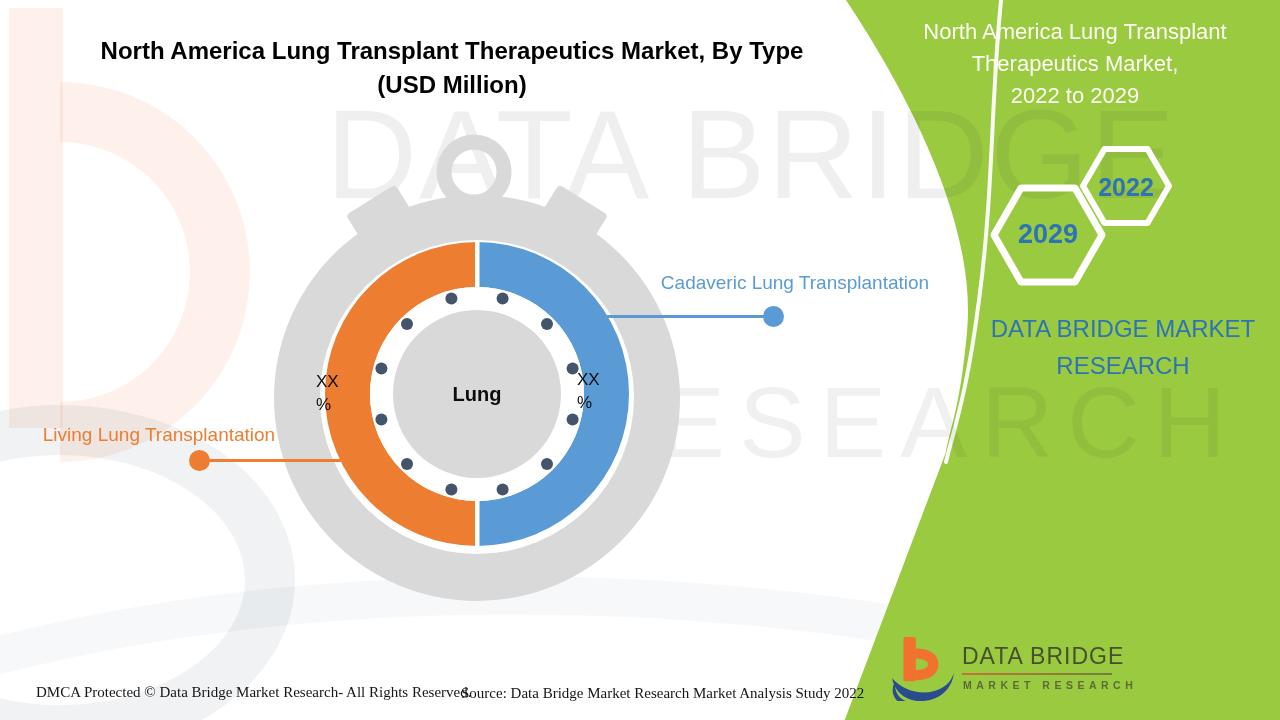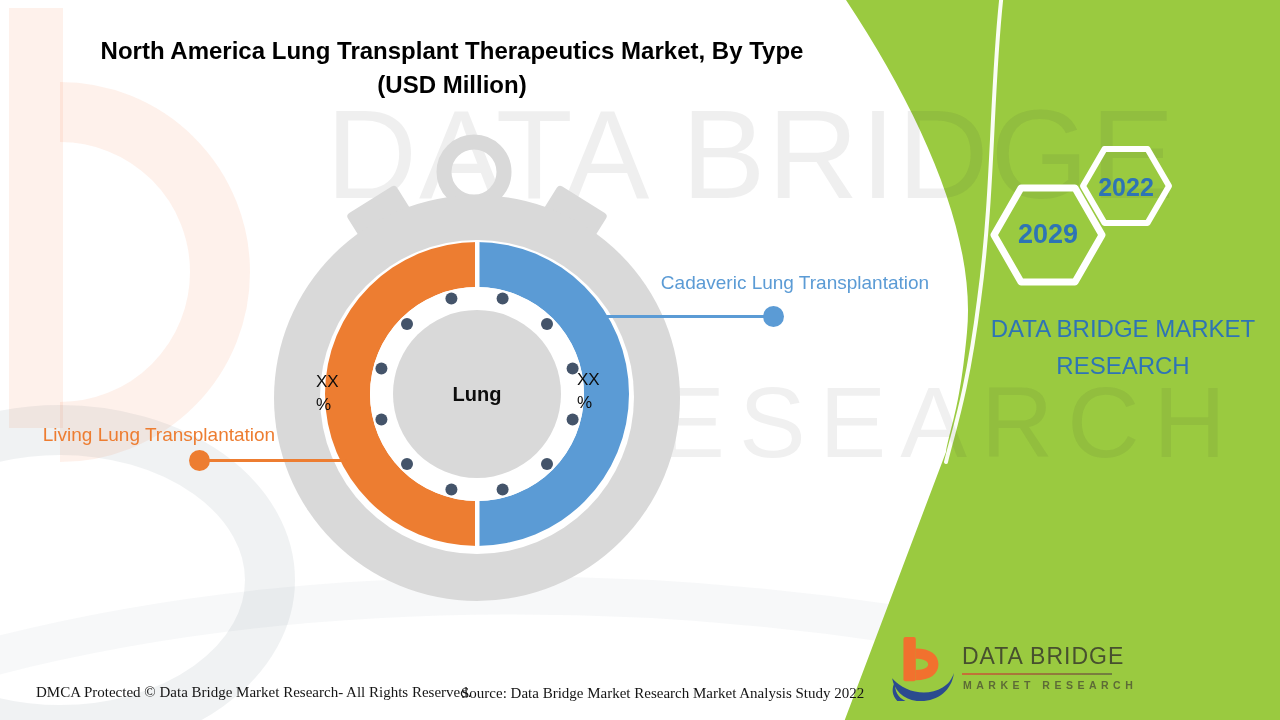--- a/index.html
+++ b/index.html
@@ -125,20 +125,24 @@
       <circle cx="407" cy="324" r="6"></circle>
         <circle cx="451.4" cy="298.4" r="6"></circle>
     </g>
 
     <polygon points="1102,235 1075,282 1021,282 994,235 1021,188 1075,188" fill="none" stroke="#FFFFFF" stroke-width="7" stroke-linejoin="round"></polygon>
     <polygon points="1169,186 1147.5,223 1104.5,223 1083,186 1104.5,149 1147.5,149" fill="none" stroke="#FFFFFF" stroke-width="6" stroke-linejoin="round"></polygon>
   </svg>
 
   <div class="abs page-title">North America Lung Transplant Therapeutics Market, By Type (USD Million)</div>
 
+  <div class="abs panel-heading">
+    <span>North America Lung Transplant Therapeutics Market,</span><br>
+    <span>2022 to 2029</span>
+  </div>
 
   <div class="abs hex-label hex-2029">2029</div>
   <div class="abs hex-label hex-2022">2022</div>
 
   <div class="abs brand-text">DATA BRIDGE MARKET RESEARCH</div>
 
   <div class="abs center-label">Lung</div>
 
   <div class="abs value-label val-left">
     <span style="display:block">XX</span>

